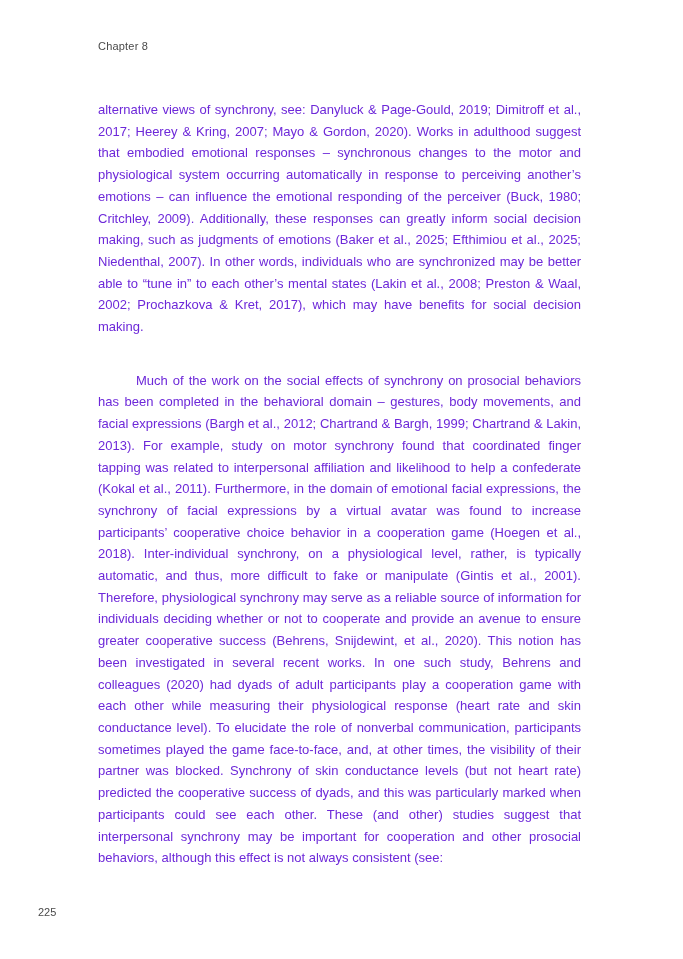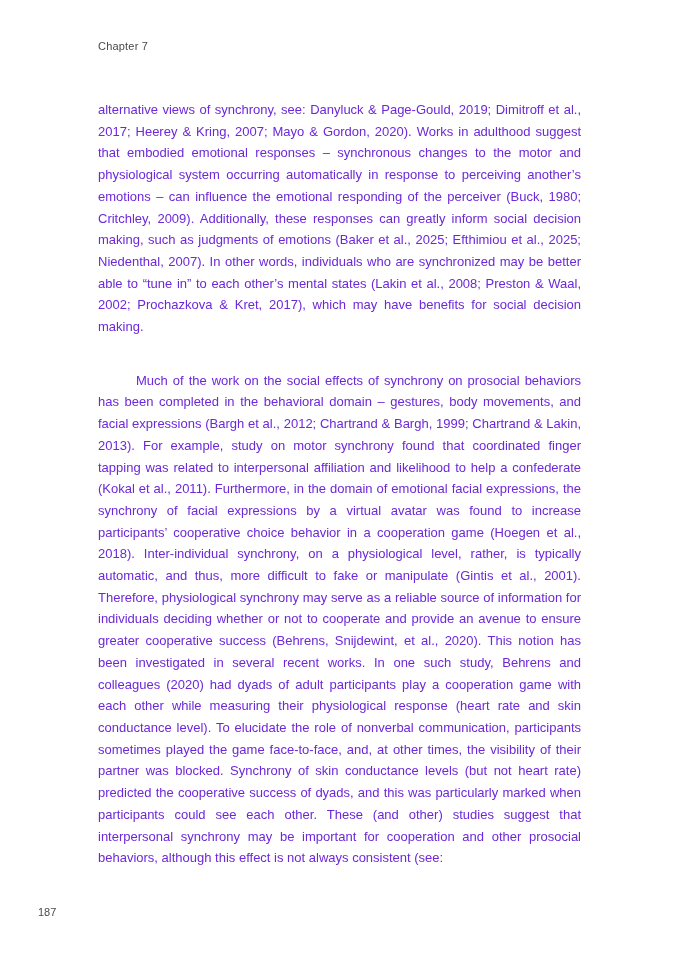--- a/index.html
+++ b/index.html
@@ -52,22 +52,22 @@
     font-size: 11px;
     line-height: 14px;
     color: #4a4a4a;
   }
 </style>
 </head>
 <body>
 
 <div class="page">
 
-  <div class="running-header">Chapter 7</div>
+  <div class="running-header">Chapter 8</div>
 
   <div class="body-text">
     <p class="para">alternative views of synchrony, see: Danyluck &amp; Page-Gould, 2019; Dimitroff et al., 2017; Heerey &amp; Kring, 2007; Mayo &amp; Gordon, 2020). Works in adulthood suggest that embodied emotional responses – synchronous changes to the motor and physiological system occurring automatically in response to perceiving another’s emotions – can influence the emotional responding of the perceiver (Buck, 1980; Critchley, 2009). Additionally, these responses can greatly inform social decision making, such as judgments of emotions (Baker et al., 2025; Efthimiou et al., 2025; Niedenthal, 2007). In other words, individuals who are synchronized may be better able to “tune in” to each other’s mental states (Lakin et al., 2008; Preston &amp; Waal, 2002; Prochazkova &amp; Kret, 2017), which may have benefits for social decision making.</p>
     <p class="para indent-first">Much of the work on the social effects of synchrony on prosocial behaviors has been completed in the behavioral domain – gestures, body movements, and facial expressions (Bargh et al., 2012; Chartrand &amp; Bargh, 1999; Chartrand &amp; Lakin, 2013). For example, study on motor synchrony found that coordinated finger tapping was related to interpersonal affiliation and likelihood to help a confederate (Kokal et al., 2011). Furthermore, in the domain of emotional facial expressions, the synchrony of facial expressions by a virtual avatar was found to increase participants’ cooperative choice behavior in a cooperation game (Hoegen et al., 2018). Inter-individual synchrony, on a physiological level, rather, is typically automatic, and thus, more difficult to fake or manipulate (Gintis et al., 2001). Therefore, physiological synchrony may serve as a reliable source of information for individuals deciding whether or not to cooperate and provide an avenue to ensure greater cooperative success (Behrens, Snijdewint, et al., 2020). This notion has been investigated in several recent works. In one such study, Behrens and colleagues (2020) had dyads of adult participants play a cooperation game with each other while measuring their physiological response (heart rate and skin conductance level). To elucidate the role of nonverbal communication, participants sometimes played the game face-to-face, and, at other times, the visibility of their partner was blocked. Synchrony of skin conductance levels (but not heart rate) predicted the cooperative success of dyads, and this was particularly marked when participants could see each other. These (and other) studies suggest that interpersonal synchrony may be important for cooperation and other prosocial behaviors, although this effect is not always consistent (see:</p>
   </div>
 
-  <div class="page-number">187</div>
+  <div class="page-number">225</div>
 
 </div>
 
 </body></html>

